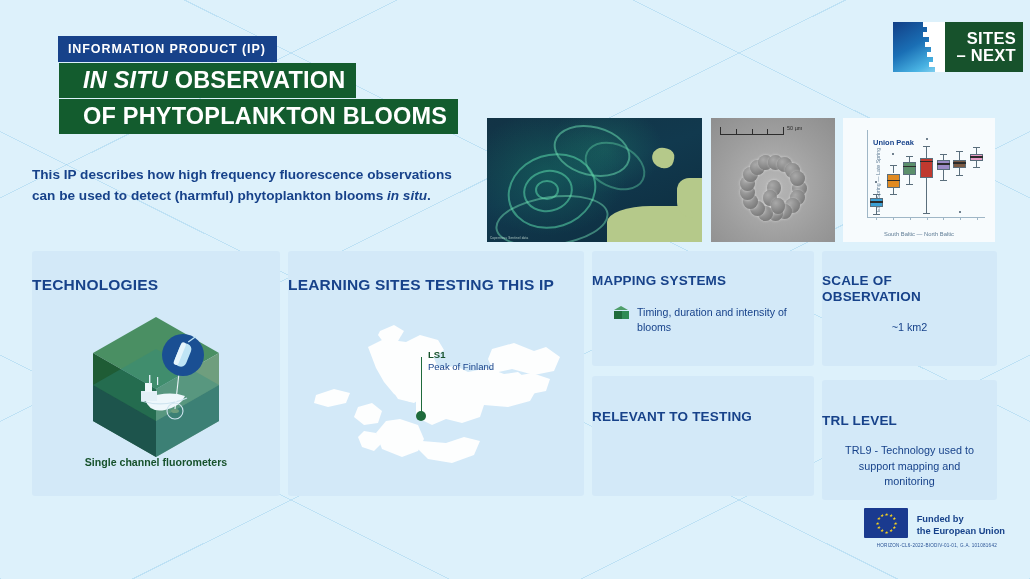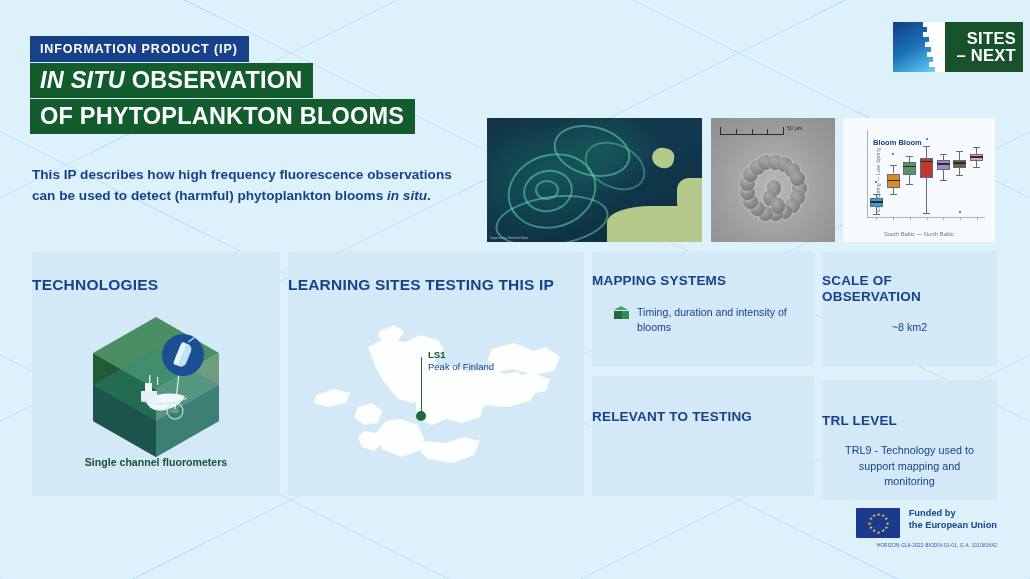--- a/index.html
+++ b/index.html
@@ -15,25 +15,26 @@
       repeating-linear-gradient(-26.5deg, rgba(120,190,230,.30) 0 1px, transparent 1px 200px),
       #ddf1fb;
   }
 
   
   .hdr{position:absolute;left:30px;top:36px;}
   .hdr-kicker{
     display:inline-block;background:#17428a;color:#fff;
     font-size:12.5px;letter-spacing:.9px;font-weight:600;
     padding:6px 11px 6px 10px;
+    margin-left:28px;
   }
   .hdr-l1,.hdr-l2{
     display:block;background:#135c2e;color:#fff;
     font-size:23.5px;font-weight:800;letter-spacing:.2px;
-    padding:3px 11px 4px 10px;width:max-content;line-height:1.2;
+    padding:3px 11px 4px 24px;width:max-content;line-height:1.2;margin-left:29px;
   }
   .hdr-l1{margin-top:1px;}
   .hdr-l2{margin-top:1px;}
   .hdr-l1 em{font-style:italic;}
   .intro{
     position:absolute;left:32px;top:165px;width:440px;
     color:#17428a;font-size:13.6px;line-height:1.52;font-weight:600;
   }
   .intro em{font-style:italic;}
 
@@ -118,21 +119,21 @@
   
   .mapwrap{position:absolute;left:0;right:0;top:44px;bottom:0;}
   .mapwrap svg{display:block;margin:0 auto;}
   .pin-line{position:absolute;left:133px;top:62px;width:1.3px;height:58px;background:#1f6b3c;}
   .pin-dot{position:absolute;left:128px;top:116px;width:10px;height:10px;border-radius:50%;background:#1f6b3c;}
   .pin-lbl{position:absolute;left:140px;top:54px;line-height:1.3;}
   .pin-lbl .t1{font-size:9.5px;font-weight:800;color:#17522c;}
   .pin-lbl .t2{font-size:9.5px;color:#17428a;}
 
   
-  .eu{position:absolute;right:33px;top:508px;display:flex;align-items:flex-start;gap:9px;}
+  .eu{position:absolute;right:25px;top:508px;display:flex;align-items:flex-end;gap:9px;}
   .euflag{width:44px;height:30px;background:#1a3a8f;position:relative;border-radius:1px;}
   .euflag i{position:absolute;width:3px;height:3px;color:#f5d020;font-size:4.5px;line-height:3px;text-align:center;}
   .eutxt{color:#17428a;font-size:9.3px;font-weight:800;line-height:1.28;}
   .grant{position:absolute;right:33px;top:543px;color:#17428a;font-size:4.6px;letter-spacing:.25px;opacity:.92;}
 </style>
 </head>
 <body>
 
 <div id="page">
 
@@ -206,21 +207,21 @@
         <div class="cell" style="left: 73.7142px; top: 44.9839px;"></div>
         <div class="cell" style="left: 78.7443px; top: 53.1077px;"></div>
         <div class="cell" style="left: 56px; top: 62px; width: 14px; height: 16px;"></div>
         <div class="cell" style="left: 52px; top: 72px; width: 14px; height: 16px;"></div>
         <div class="cell" style="left: 60px; top: 80px; width: 14px; height: 16px;"></div>
       </div>
   </div>
 
   <div class="media" id="chart">
     <div class="ylab">Early Spring — Late Spring</div>
-    <div class="chart-title">Bloom Bloom</div>
+    <div class="chart-title">Union Peak</div>
     <div class="plot" id="plot">
         <div class="bx" style="left: 1.85714px;">
           <div class="whi" style="top:63.51px;height:4.350000000000001px"></div>
           <div class="whi" style="top:76.56px;height:6.959999999999994px"></div>
           <div class="cap" style="top:63.51px"></div>
           <div class="cap" style="top:83.52px"></div>
           <div class="box" style="top:67.86px;height:8.700000000000003px;background:#3a9fd4"></div>
           <div class="med" style="top:71.41px;background:#2b2b2b"></div>
           <div class="fly" style="top:51.199999999999996px"></div>
         </div>
@@ -357,21 +358,21 @@
         </span>
       <span>Timing, duration and intensity of blooms</span>
     </div>
   </div>
 
   <div class="card" id="c-scale">
     <div class="card-title" style="padding-top:22px">
       <div>SCALE OF</div>
       <div>OBSERVATION</div>
     </div>
-    <div class="plain" style="margin-top:14px">~8 km2</div>
+    <div class="plain" style="margin-top:14px">~1 km2</div>
   </div>
 
   <div class="card" id="c-pol">
     <div class="card-title" style="padding-top:33px">RELEVANT TO TESTING</div>
   </div>
 
   <div class="card" id="c-trl">
     <div class="card-title" style="padding-top:33px">TRL LEVEL</div>
     <div class="plain" style="margin:14px 16px 0 16px">TRL9 - Technology used to support mapping and monitoring</div>
   </div>

